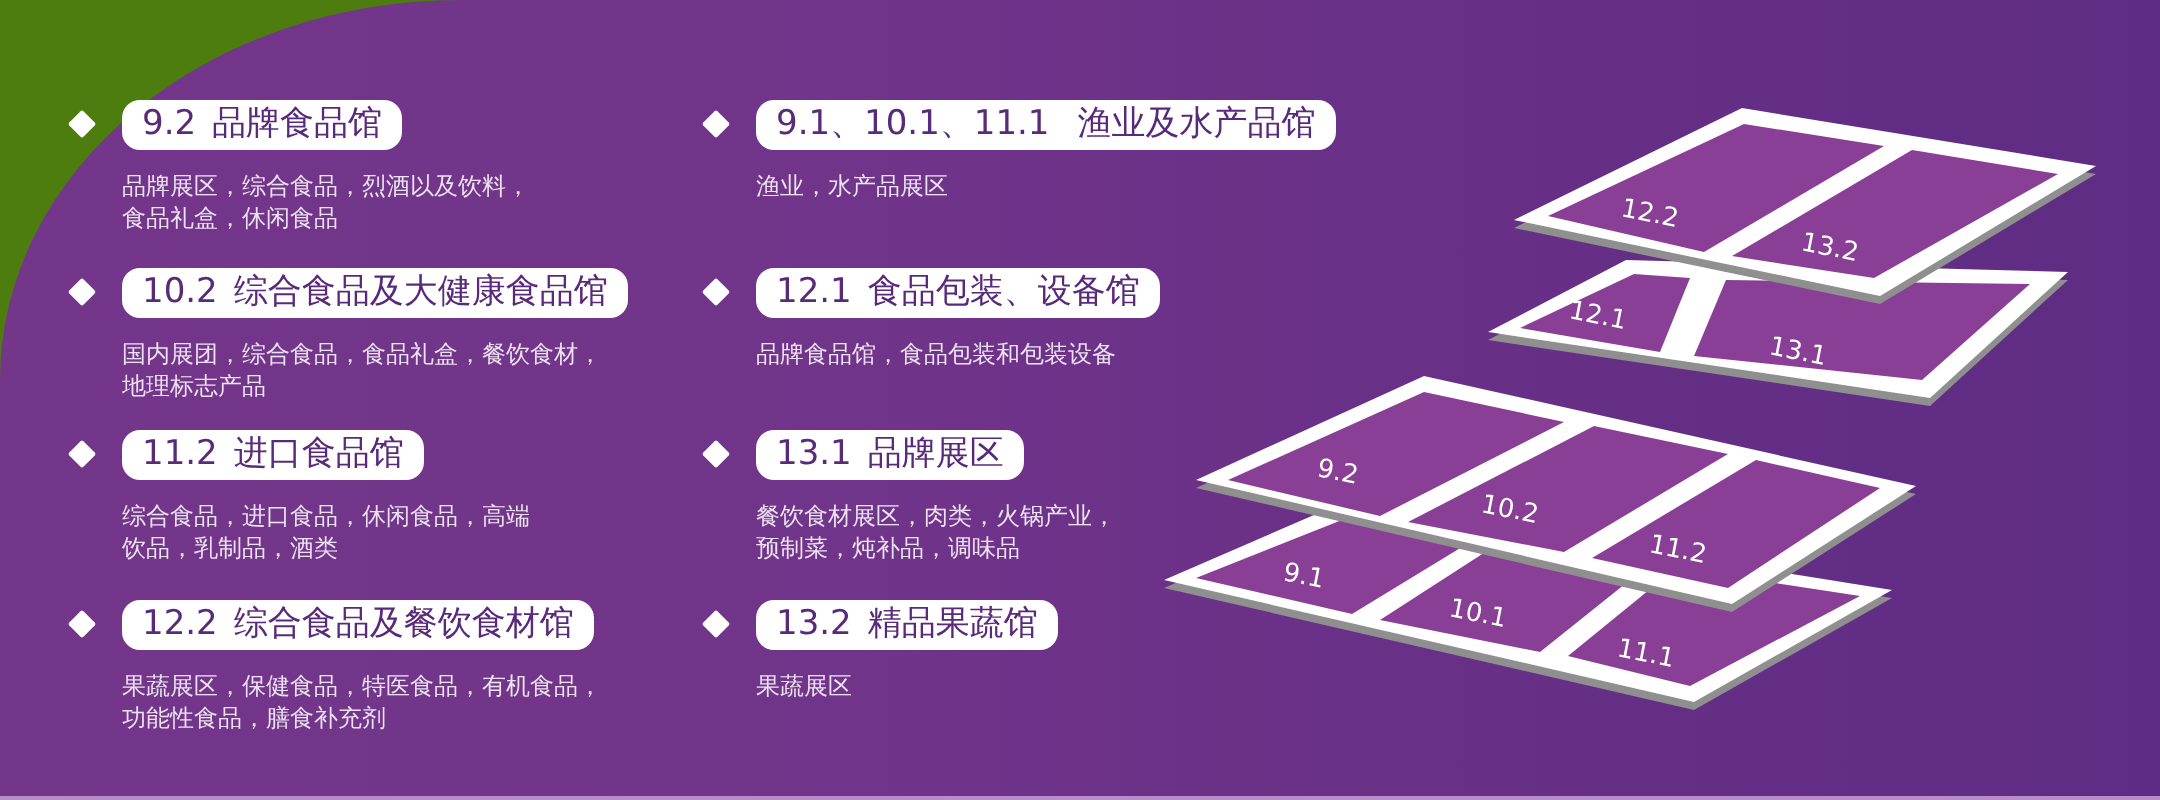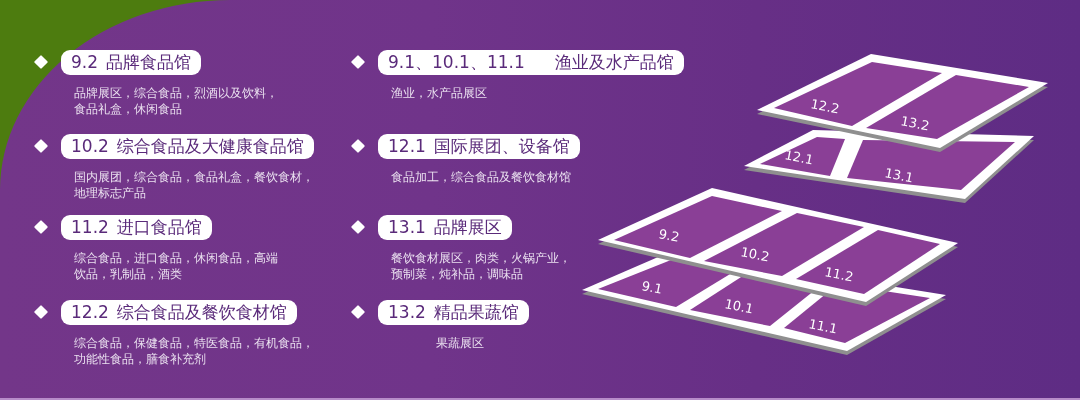--- a/index.html
+++ b/index.html
@@ -23,21 +23,21 @@
     width: 10px; height: 10px; background: #ffffff; transform: rotate(45deg);
     border-radius: 1px; margin-left: 6px; margin-right: 15px; flex: none;
   }
   .pill {
     background: #ffffff; color: #5a2a7a; border-radius: 9px;
     height: 25px; line-height: 25px; padding: 0 10px 0 10px;
     font-size: 17px; white-space: nowrap; font-weight: 500;
   }
   .pill .num { margin-right: 8px; }
   .desc {
-    color: #ebe1f0; font-size: 12px; line-height: 16px; margin-top: 10px; margin-left: 44px;
+    color: #ebe1f0; font-size: 12px; line-height: 16px; margin-top: 10px; margin-left: 31px;
     white-space: pre-line;
   }
   svg.floors { position: absolute; left: 0; top: 0; }
   .flabel { font-family: "DejaVu Sans", sans-serif; font-size: 13px; fill: #ffffff; }
 </style>
 </head>
 <body>
 
 <div class="stage">
   <div class="panel"></div>
@@ -68,50 +68,50 @@
     </div>
     <div class="desc">综合食品，进口食品，休闲食品，高端
 饮品，乳制品，酒类</div>
   </div>
 
   <div class="item" style="left:30px; top:299px;">
     <div class="head">
       <span class="diamond"></span>
       <span class="pill"><span class="num">12.2</span><span>综合食品及餐饮食材馆</span></span>
     </div>
-    <div class="desc">综合食品，保健食品，特医食品，有机食品，
+    <div class="desc">果蔬展区，保健食品，特医食品，有机食品，
 功能性食品，膳食补充剂</div>
   </div>
 
   <div class="item" style="left:347px; top:49px;">
     <div class="head">
       <span class="diamond"></span>
-      <span class="pill"><span class="num" style="margin-right:30px;">9.1、10.1、11.1</span><span>渔业及水产品馆</span></span>
+      <span class="pill"><span class="num" style="margin-right:14px;">9.1、10.1、11.1</span><span>渔业及水产品馆</span></span>
     </div>
     <div class="desc">渔业，水产品展区</div>
   </div>
 
   <div class="item" style="left:347px; top:133px;">
     <div class="head">
       <span class="diamond"></span>
-      <span class="pill"><span class="num">12.1</span><span>国际展团、设备馆</span></span>
+      <span class="pill"><span class="num">12.1</span><span>食品包装、设备馆</span></span>
     </div>
-    <div class="desc">食品加工，综合食品及餐饮食材馆</div>
+    <div class="desc">品牌食品馆，食品包装和包装设备</div>
   </div>
 
   <div class="item" style="left:347px; top:214px;">
     <div class="head">
       <span class="diamond"></span>
       <span class="pill"><span class="num">13.1</span><span>品牌展区</span></span>
     </div>
     <div class="desc">餐饮食材展区，肉类，火锅产业，
 预制菜，炖补品，调味品</div>
   </div>
 
-  <div class="item" style="left:347px; top:299px;text-align:center;">
+  <div class="item" style="left:347px; top:299px;">
     <div class="head">
       <span class="diamond"></span>
       <span class="pill"><span class="num">13.2</span><span>精品果蔬馆</span></span>
     </div>
     <div class="desc">果蔬展区</div>
   </div>
 
   <svg class="floors" width="1080" height="400" viewBox="0 0 1080 400">
 
     <g>

